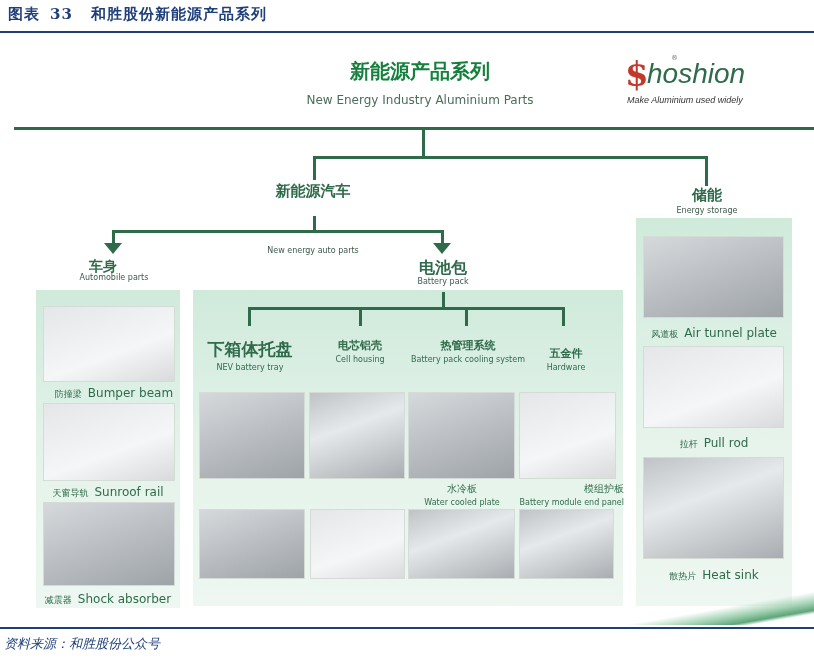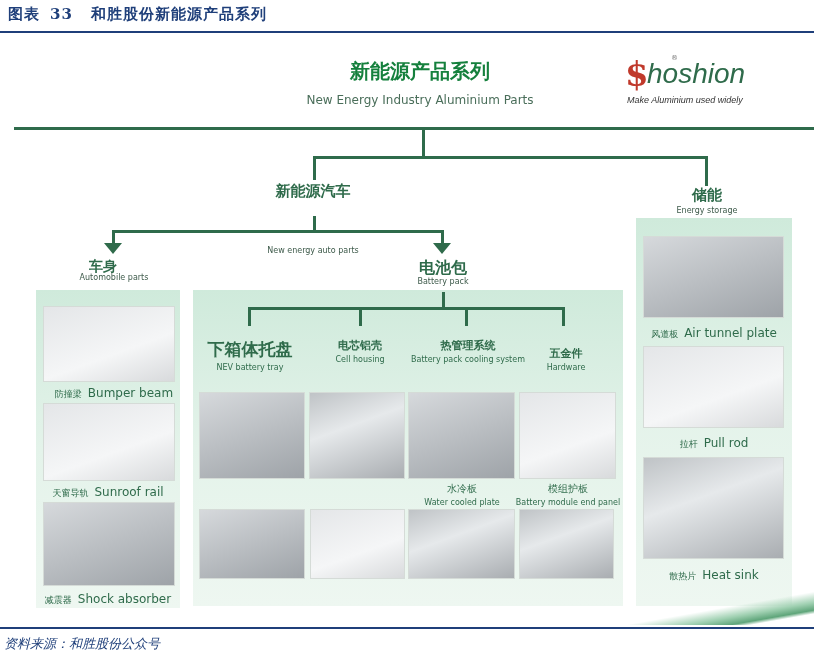--- a/index.html
+++ b/index.html
@@ -117,21 +117,21 @@
 
 <div class="img g-dark" style="left:199px; top:392px; width:106px; height:87px;"></div>
 <div class="img g-plate" style="left:309px; top:392px; width:96px; height:87px;"></div>
 <div class="img g-dark" style="left:408px; top:392px; width:107px; height:87px;"></div>
 <div class="img g-light" style="left:519px; top:392px; width:97px; height:87px;"></div>
 
 <div class="cap2" style="left:404px; top:482px; width:116px;">
     <span class="cn">水冷板</span>
     <span class="en">Water cooled plate</span>
   </div>
-<div class="cap2" style="left:512px; top:482px; width:112px;">
+<div class="cap2" style="left:512px; top:482px; width:112px;text-align:right;">
     <span class="cn">模组护板</span>
     <span class="en">Battery module end panel</span>
   </div>
 
 <div class="img g-dark" style="left:199px; top:509px; width:106px; height:70px;"></div>
 <div class="img g-light" style="left:310px; top:509px; width:95px; height:70px;"></div>
 <div class="img g-plate" style="left:408px; top:509px; width:107px; height:70px;"></div>
 <div class="img g-plate" style="left:519px; top:509px; width:95px; height:70px;"></div>
 
 <div class="panel" style="left:636px; top:218px; width:156px; height:388px;"></div>

